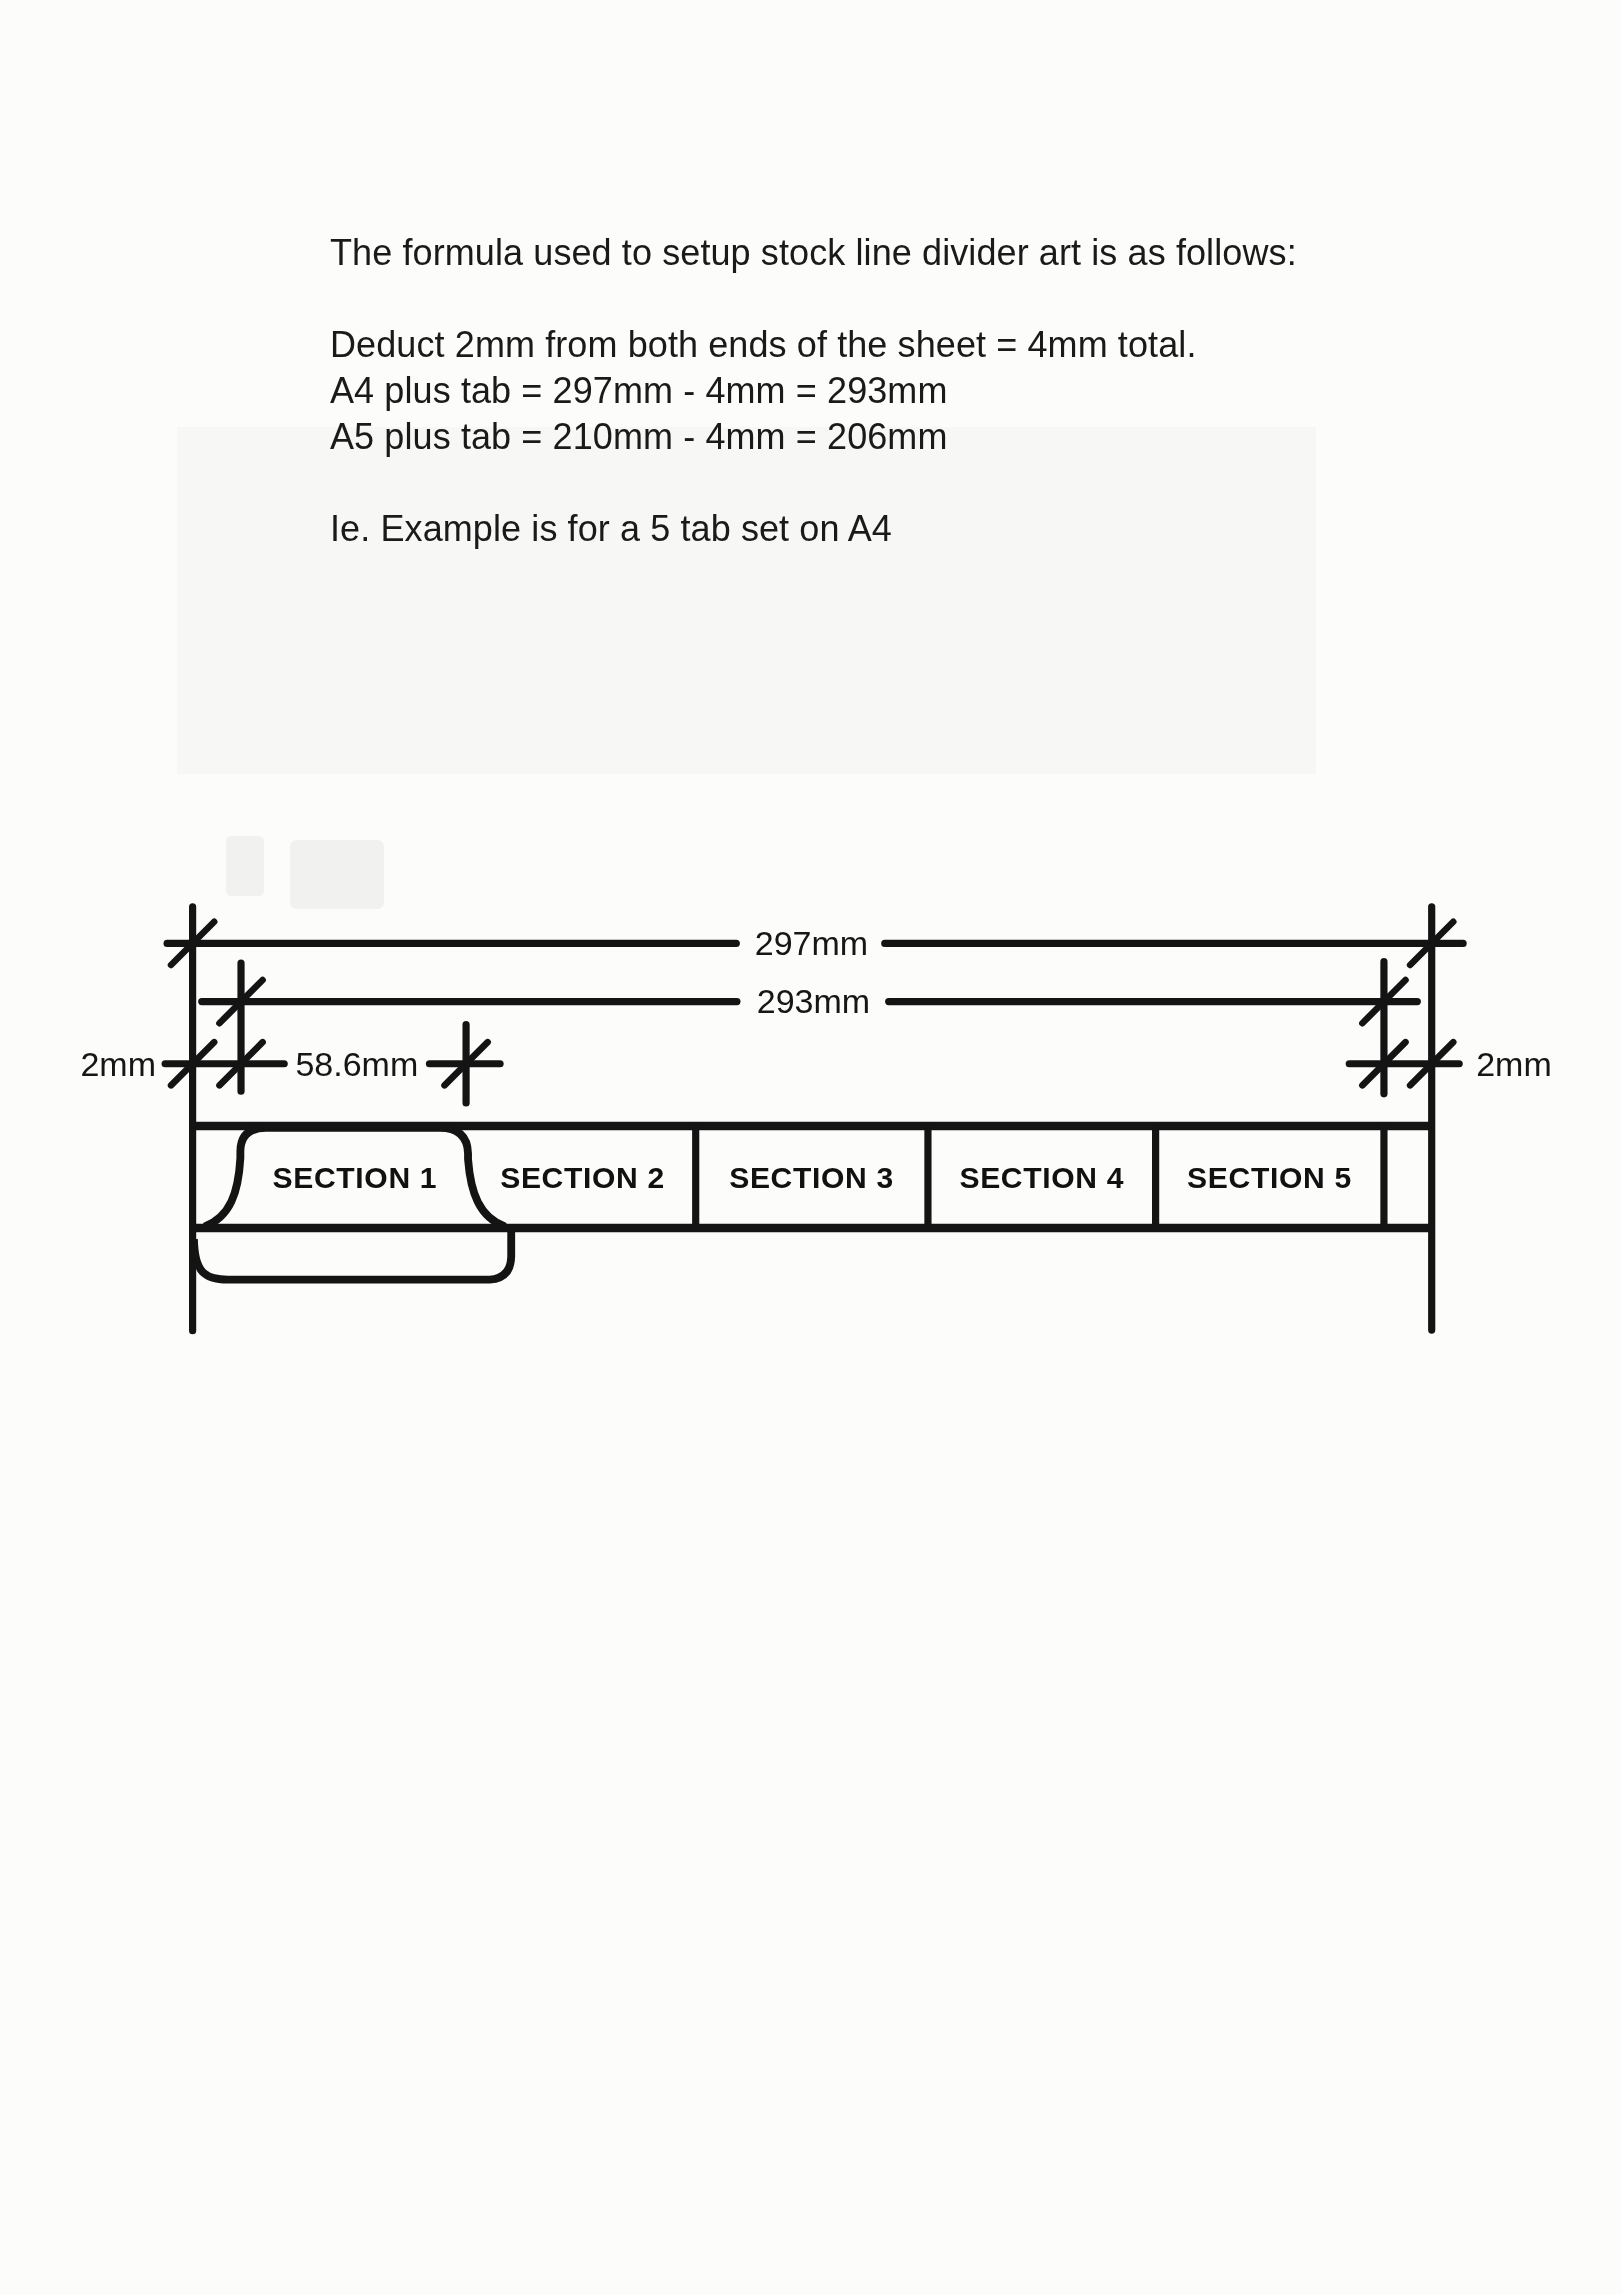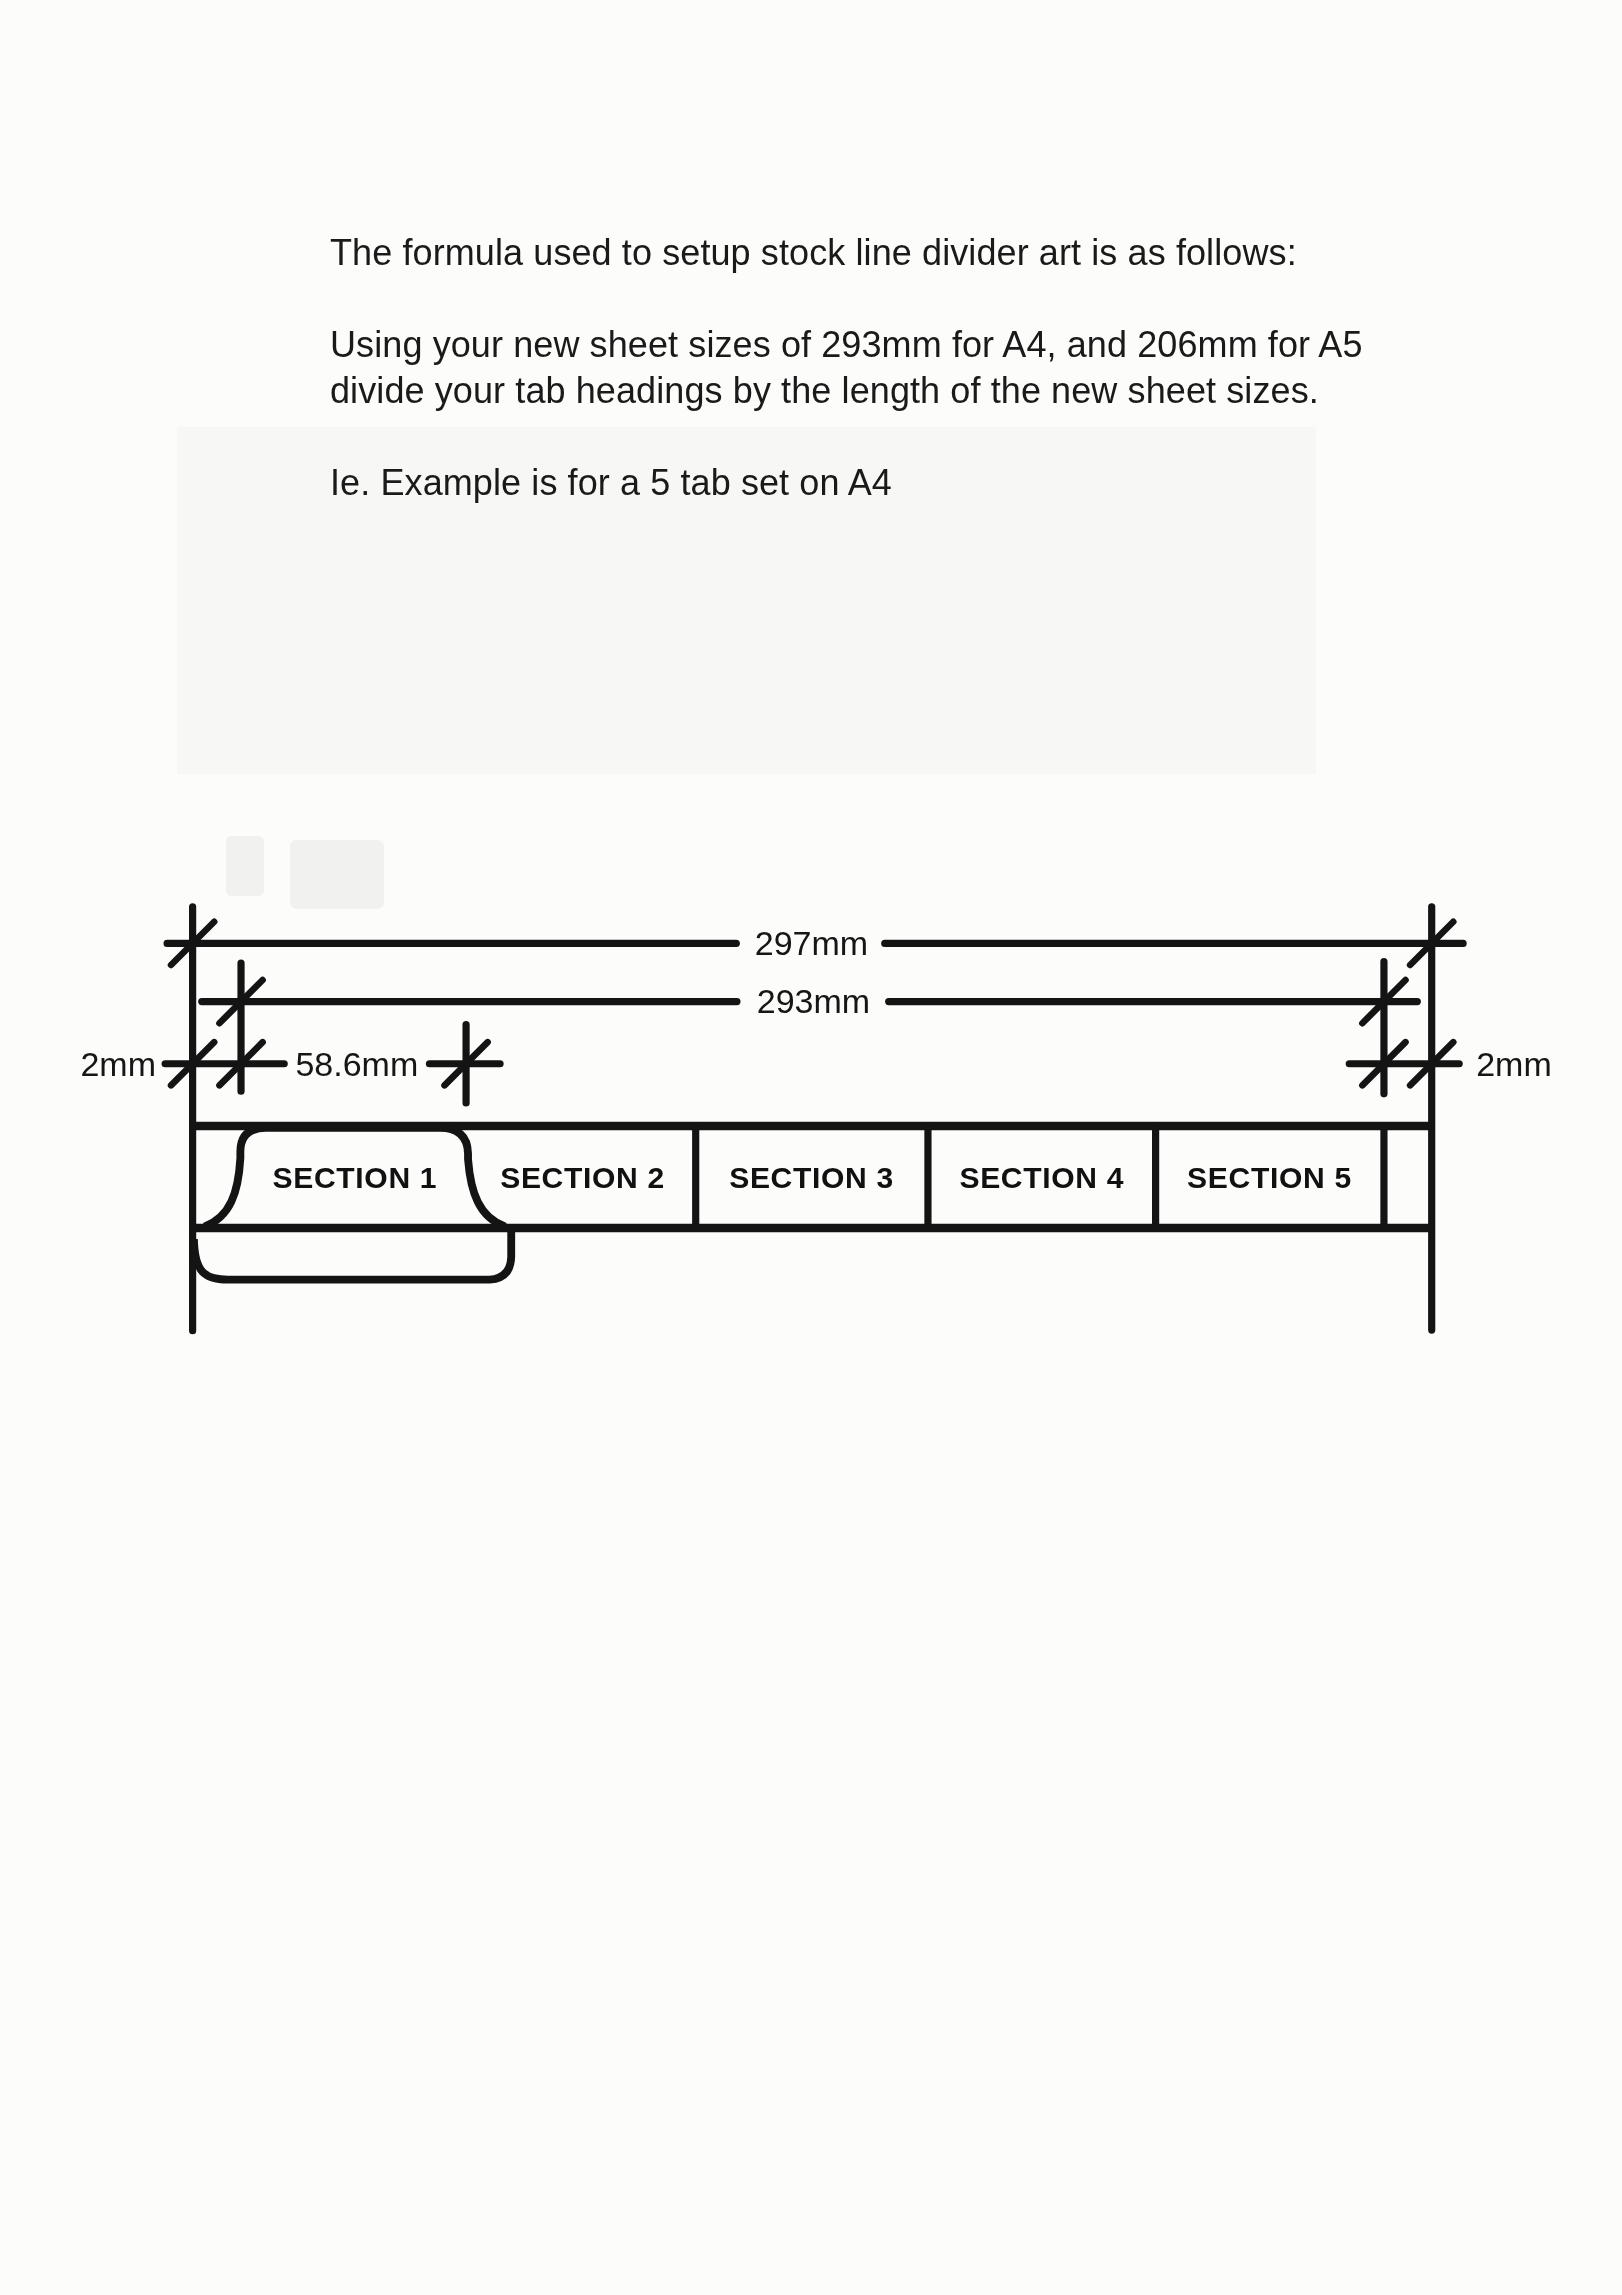--- a/index.html
+++ b/index.html
@@ -38,22 +38,23 @@
 
   <div class="scan-tint" style="left:177px;top:427px;width:1139px;height:347px;opacity:0.025;"></div>
   <div class="scan-tint" style="left:226px;top:836px;width:38px;height:60px;opacity:0.05;border-radius:5.2px;"></div>
   <div class="scan-tint" style="left:290px;top:840px;width:94px;height:69px;opacity:0.05;border-radius:6.5px;"></div>
 
   <div class="text-block">
     <div class="para">
       <div class="tline">The formula used to setup stock line divider art is as follows:</div>
     </div>
     <div class="para">
-      <div class="tline">Using your new sheet sizes of 293mm for A4, and 206mm for A5</div>
-      <div class="tline">divide your tab headings by the length of the new sheet sizes.</div>
+      <div class="tline">Deduct 2mm from both ends of the sheet = 4mm total.</div>
+      <div class="tline">A4 plus tab = 297mm - 4mm = 293mm</div>
+      <div class="tline">A5 plus tab = 210mm - 4mm = 206mm</div>
     </div>
     <div class="para">
       <div class="tline">Ie. Example is for a 5 tab set on A4</div>
     </div>
   </div>
 
   <svg class="diagram" width="1623" height="2295" viewBox="0 0 2480 3508">
 
     <line class="ink" x1="294" y1="1386" x2="294" y2="2034" stroke-width="11" stroke-linecap="round"></line>
     <line class="ink" x1="2188" y1="1386" x2="2188" y2="2033" stroke-width="11" stroke-linecap="round"></line>

